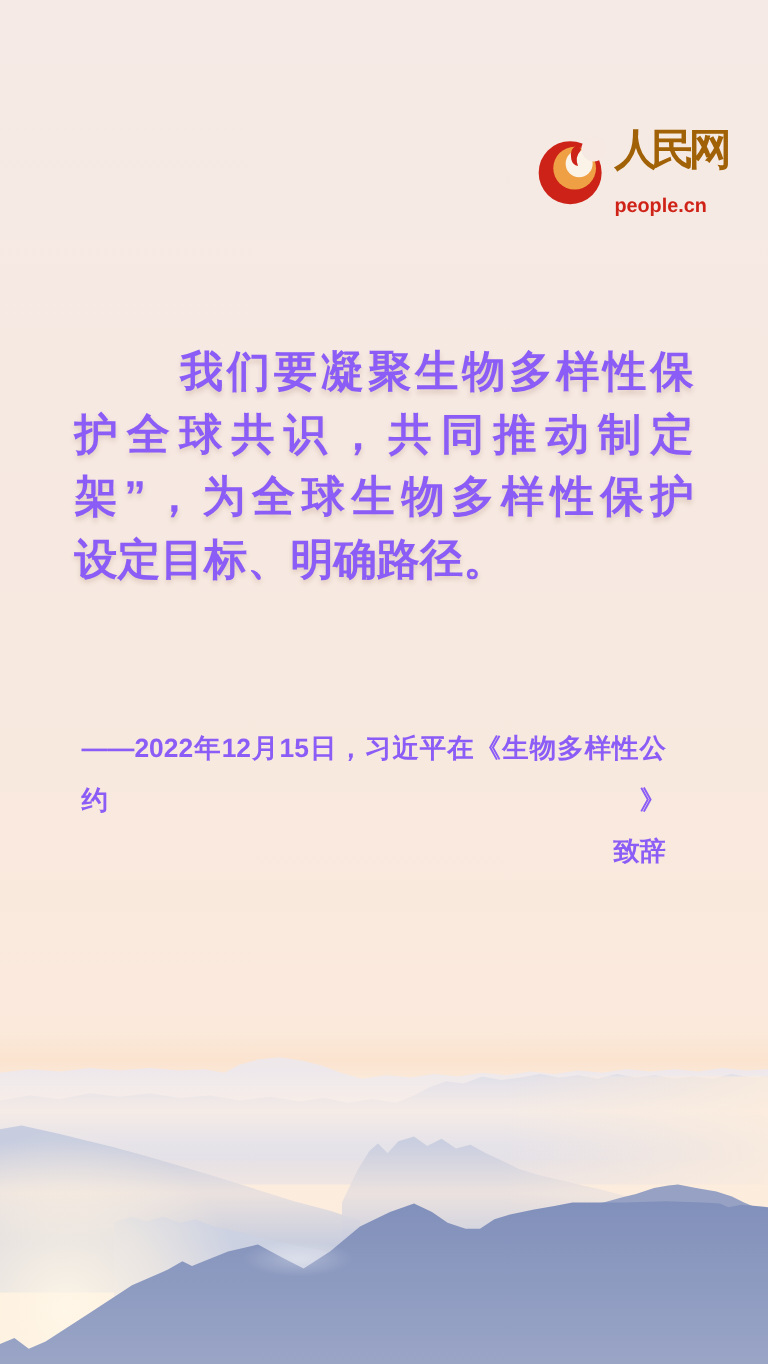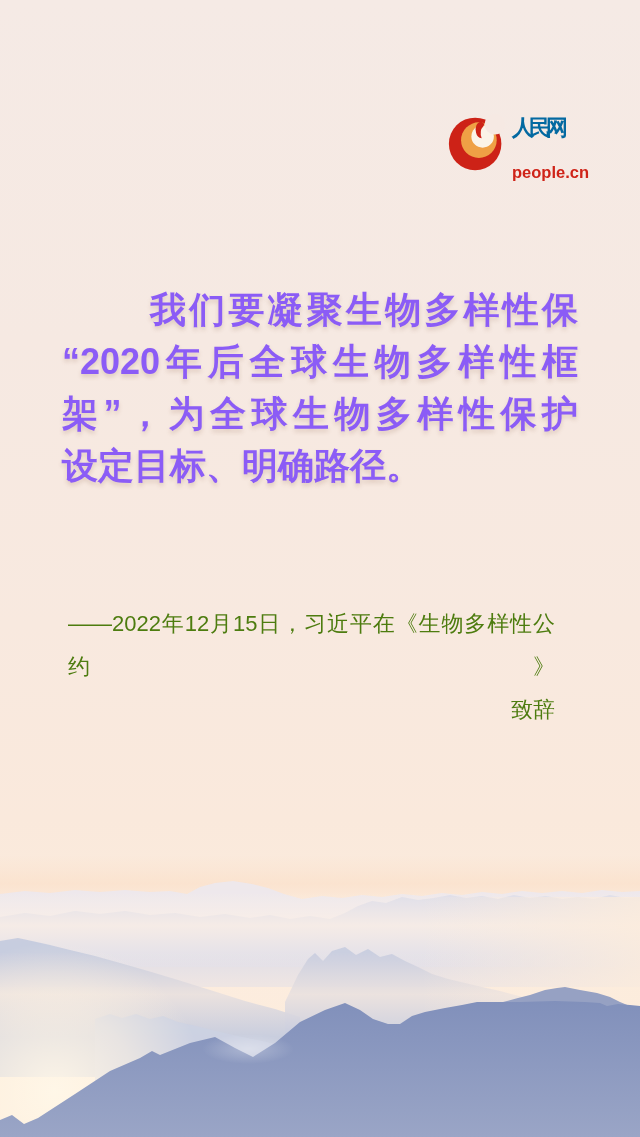--- a/index.html
+++ b/index.html
@@ -8,38 +8,38 @@
     font-family:"Liberation Sans",sans-serif;
     background:linear-gradient(180deg,#f5eae5 0%,#f6e9e2 30%,#f8e9df 55%,#fae9dc 72%,#fcecdc 85%,#fdeedd 100%);
   }
   .logo{
     position:absolute;left:447px;top:110px;
     display:flex;flex-direction:row;align-items:flex-start;
   }
   .logo-icon{width:60px;height:60px;margin-top:2px;}
   .logo-text{margin-left:5px;display:flex;flex-direction:column;}
   .logo-cn{
-    font-size:22px;font-weight:bold;color:#0369a1;letter-spacing:-5px;
-    line-height:36px;white-space:nowrap;font-family:Liberation Sans, sans-serif;
+    font-size:36px;font-weight:bold;color:#a16207;letter-spacing:-5px;
+    line-height:36px;white-space:nowrap;font-family:Liberation Mono, monospace;
   }
   .logo-en{
     font-size:16.5px;font-weight:bold;color:#cf2318;letter-spacing:0px;
     line-height:17px;margin-top:18px;white-space:nowrap;
   }
   .quote{
     position:absolute;left:62px;right:62px;top:284px;
     font-size:36px;font-weight:bold;color:#8b5cf6;line-height:52px;
     text-shadow:0 3px 4px rgba(139,94,68,0.22);
   }
   .quote .qline{text-align:justify;text-align-last:justify;}
   .quote .qline.first{padding-left:88px;}
   .quote .qline.last{text-align:center;text-align-last:left;}
   .attribution{
     position:absolute;left:68px;right:85px;top:602px;
-    font-size:22px;font-weight:400;color:#4d7c0f;line-height:43px;
+    font-size:22px;font-weight:700;color:#8b5cf6;line-height:43px;
   }
   .attribution .aline{text-align:justify;text-align-last:justify;}
   .attribution .aline.last{text-align:left;text-align-last:right;}
   .mountains{position:absolute;left:0;bottom:0;width:640px;height:300px;display:block;}
 </style>
 </head>
 <body>
 
 <div class="logo">
   <svg class="logo-icon" viewBox="0 0 64 64" aria-hidden="true">
@@ -50,21 +50,21 @@
     <path d="M36,10 q-7,2 -5,12 q1,5 6,6 q-3,-8 2,-13 q2,-3 -3,-5 Z" fill="#cd2217"></path>
   </svg>
   <div class="logo-text">
     <div class="logo-cn">人民网</div>
     <div class="logo-en">people.cn</div>
   </div>
 </div>
 
 <div class="quote">
   <div class="qline first">我们要凝聚生物多样性保</div>
-  <div class="qline">“2020年后全球生物多样性框</div>
+  <div class="qline">护全球共识，共同推动制定</div>
   <div class="qline">架”，为全球生物多样性保护</div>
   <div class="qline last">设定目标、明确路径。</div>
 </div>
 
 <div class="attribution">
   <div class="aline">——2022年12月15日，习近平在《生物多样性公约》</div>
   <div class="aline last">致辞</div>
 </div>
 
 <svg class="mountains" viewBox="0 0 640 300" preserveAspectRatio="none" aria-hidden="true">

